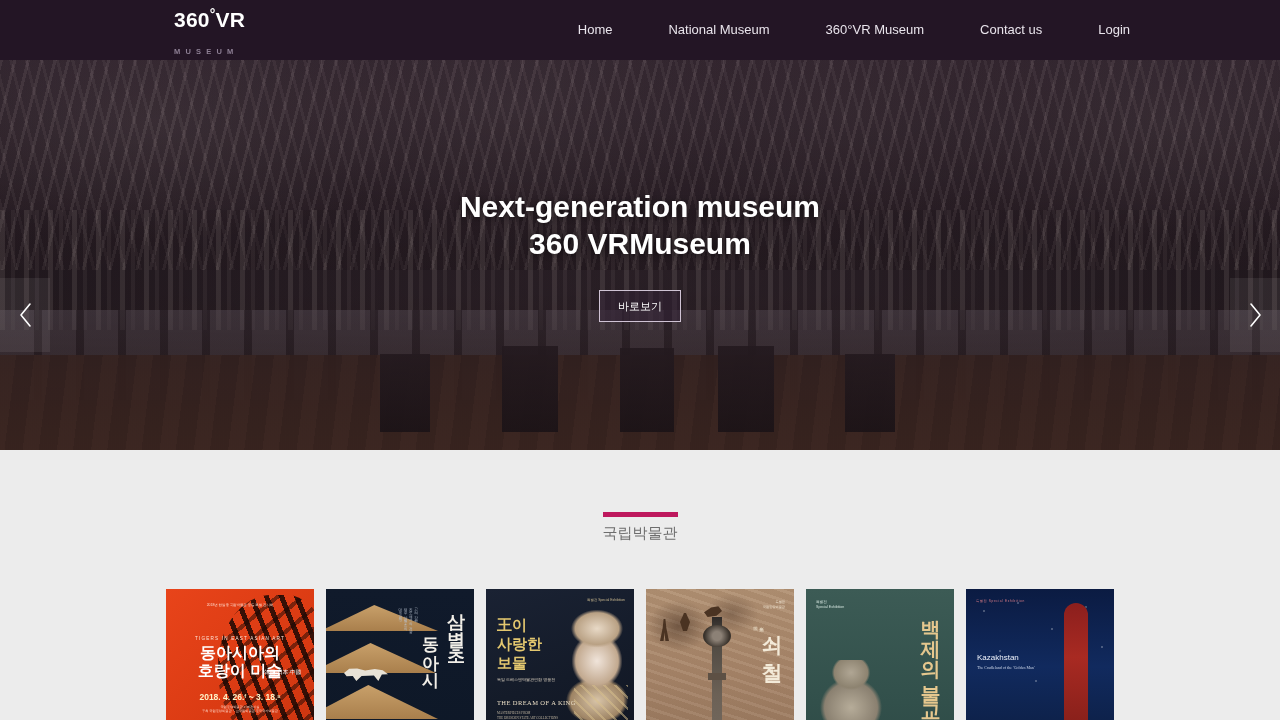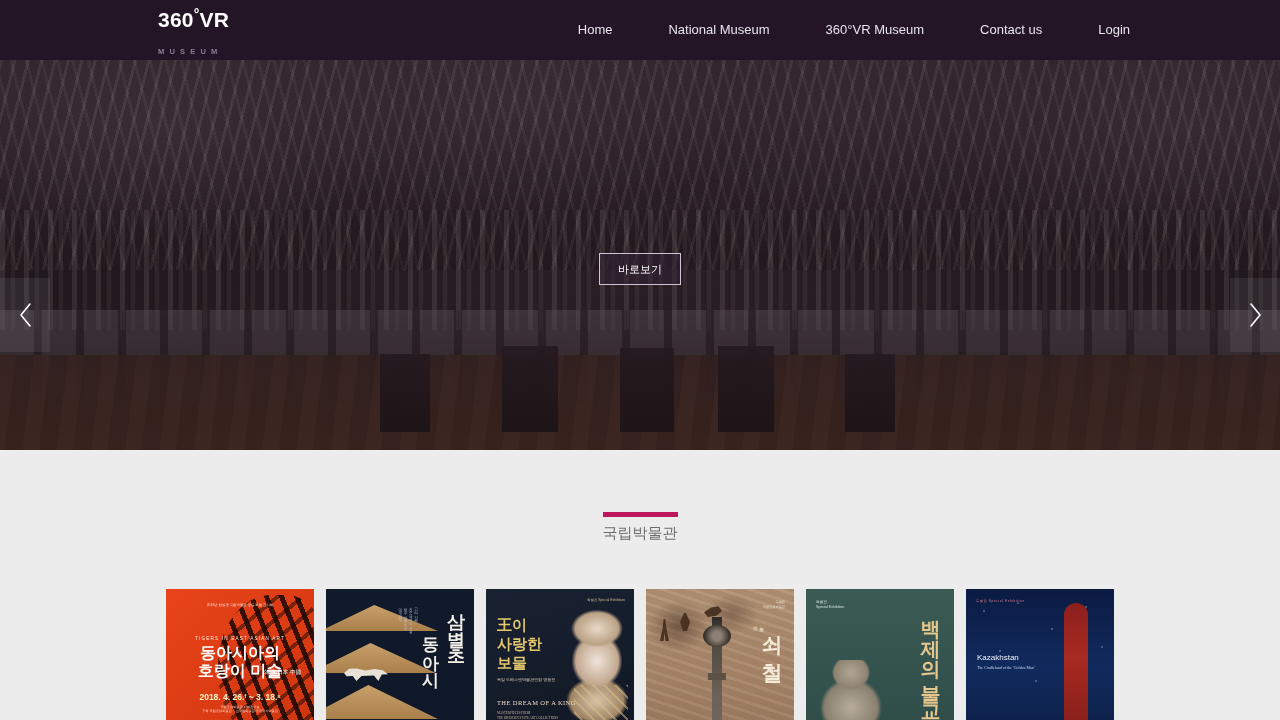--- a/index.html
+++ b/index.html
@@ -11,21 +11,21 @@
   }
 
   
   .header{
     position:relative; z-index:20;
     height:60px; width:100%;
     background:#231525;
     display:flex; align-items:center;
   }
   .logo-wrap{
-    position:absolute; left:158px; top:8px;
+    position:absolute; left:174px; top:8px;
     text-decoration:none; display:block;
   }
   .logo-main{
     color:#ffffff; font-size:21px; font-weight:700;
     letter-spacing:.2px; line-height:24px; white-space:nowrap;
   }
   .logo-deg{ font-size:14px; vertical-align:super; line-height:0; }
   .logo-sub{
     color:#8d7f94; font-size:7.5px; font-weight:700;
     letter-spacing:5.2px; line-height:12px; margin-top:14px;
@@ -313,20 +313,24 @@
   </button>
   <button class="arrow right">
     <span>
       <svg width="15" height="26" viewBox="0 0 15 26" fill="none">
         <path d="M3 2 L12 13 L3 24" stroke="#ffffff" stroke-width="1.6" stroke-linecap="round" stroke-linejoin="round"></path>
       </svg>
     </span>
   </button>
 
   <div class="hero-content">
+    <div class="hero-title">
+      <div>Next-generation museum</div>
+      <div>360 VRMuseum</div>
+    </div>
     <a href="#" class="hero-btn">바로보기</a>
   </div>
 </div>
 
 <div class="section">
   <div class="sec-head">
     <span class="sec-title">국립박물관</span>
   </div>
 
   <div class="posters">

